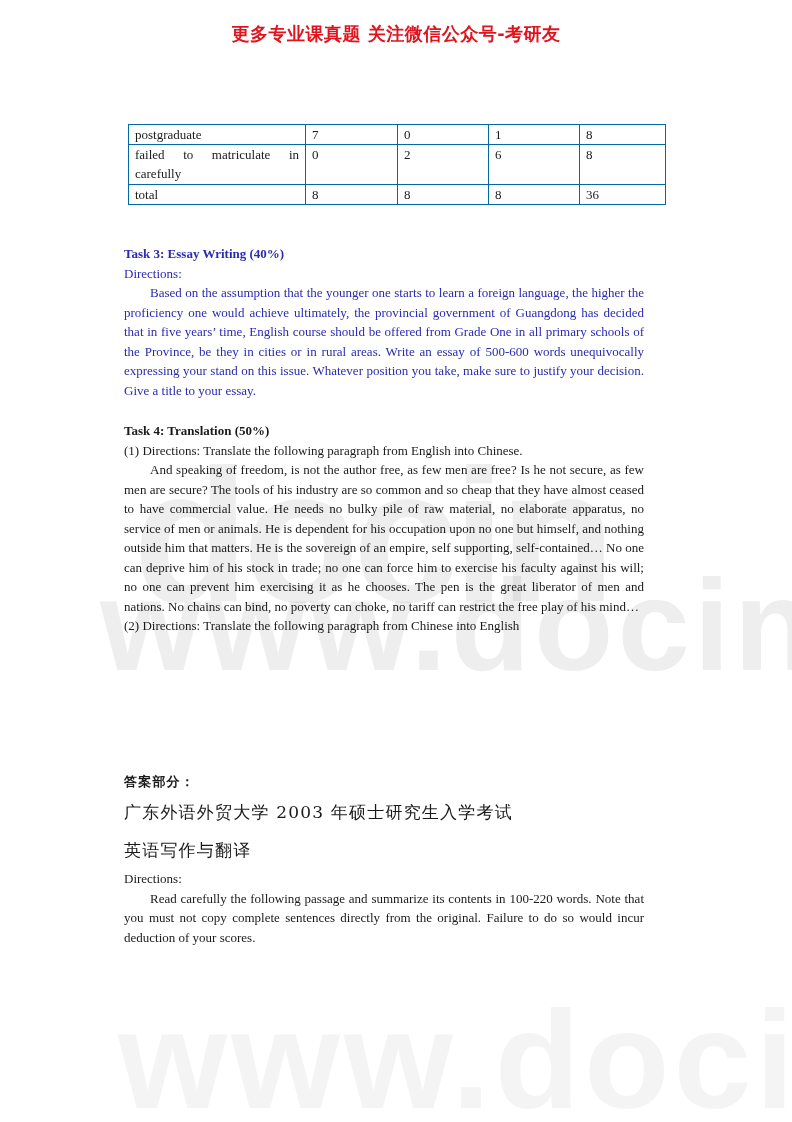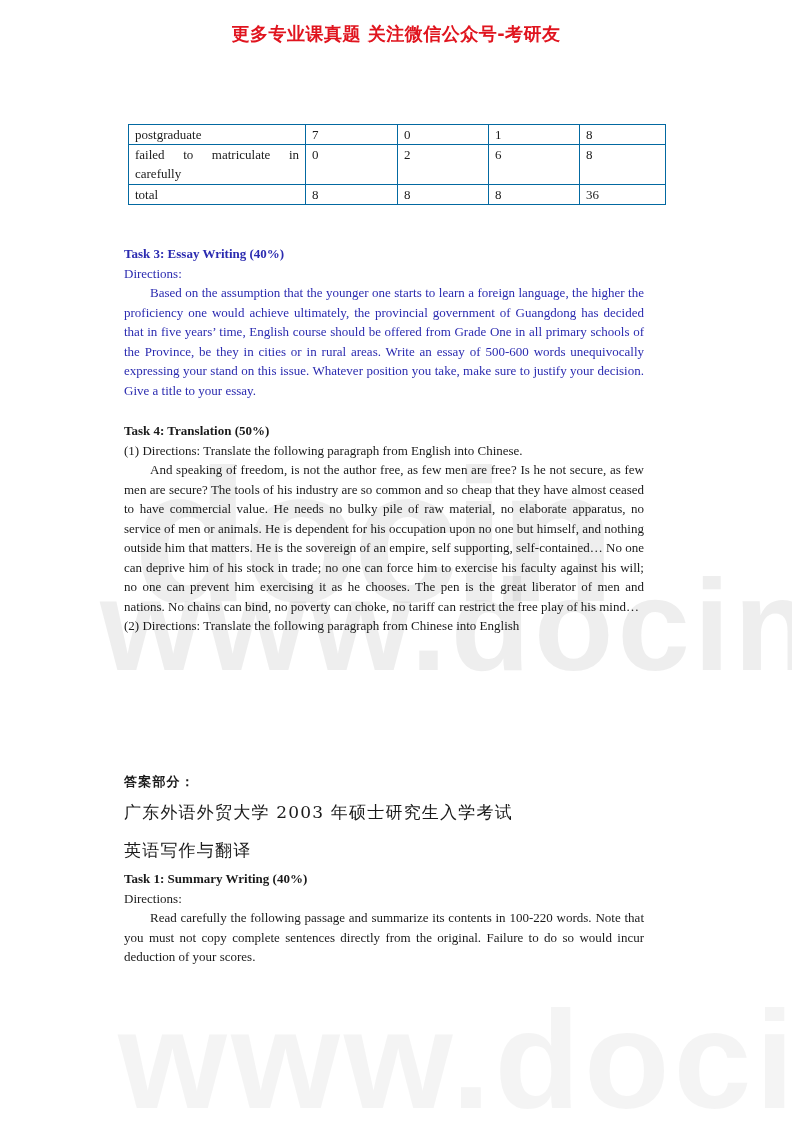--- a/index.html
+++ b/index.html
@@ -82,16 +82,15 @@
   <p class="h zh">答案部分：</p>
 </div>
 <div class="blk center" style="top:800px;">
   <p class="zh title1" style="line-height:24px;">广东外语外贸大学 2003 年硕士研究生入学考试</p>
 </div>
 <div class="blk center" style="top:838px;">
   <p class="zh title2" style="line-height:24px;">英语写作与翻译</p>
 </div>
 
 <div class="blk" style="top:869px;">
-  <p class="h">Task 1: Summary Writing (40%)</p>
   <p>Directions:</p>
   <p class="ind just">Read carefully the following passage and summarize its contents in 100-220 words. Note that you must not copy complete sentences directly from the original. Failure to do so would incur deduction of your scores.</p>
 </div>
 
 </body></html>

